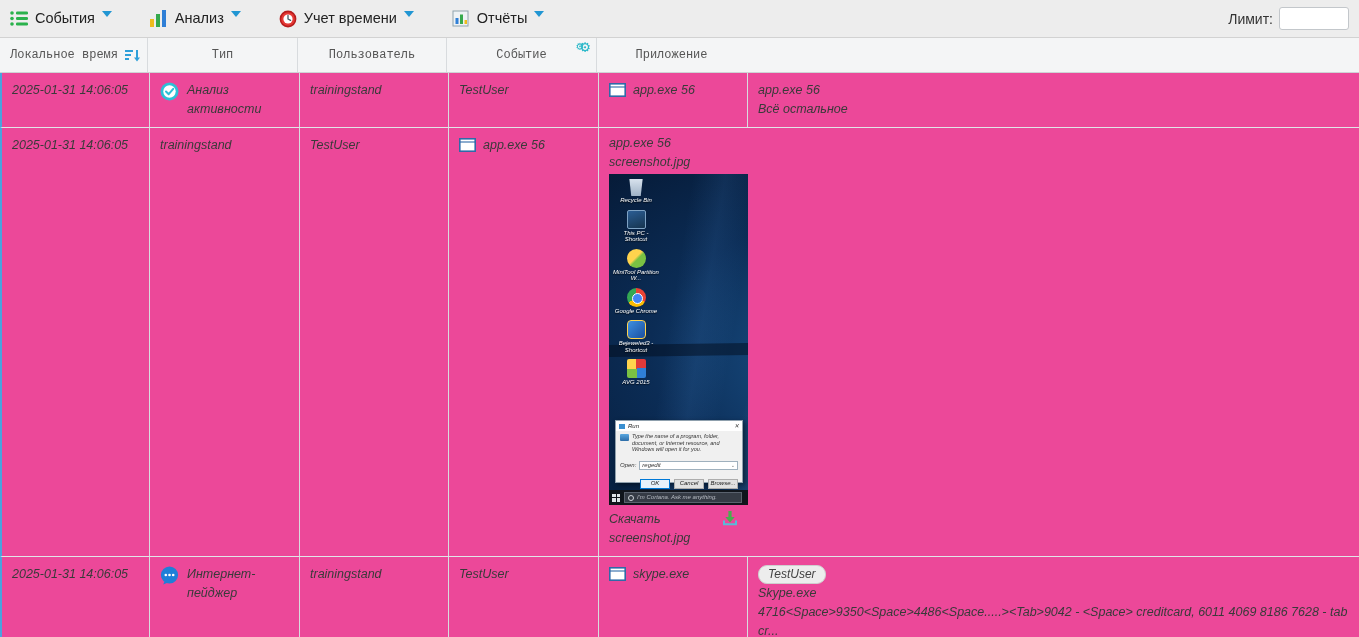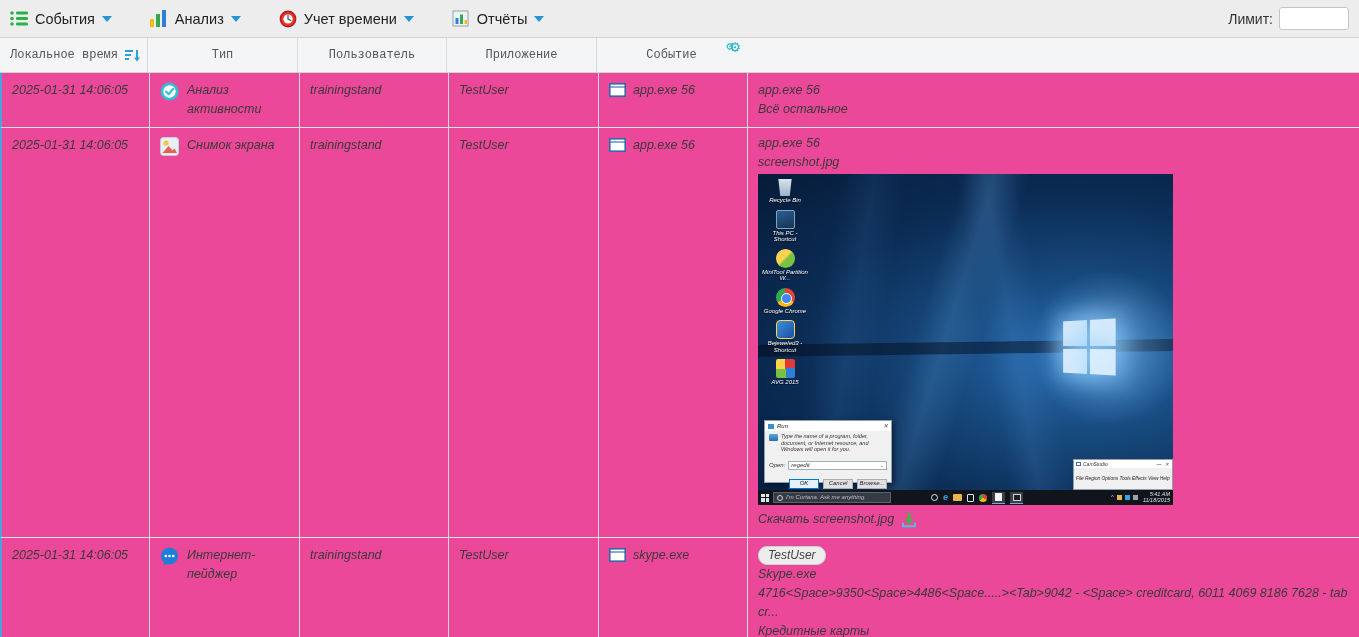--- a/index.html
+++ b/index.html
@@ -2,21 +2,21 @@
 <html><head>
 <meta charset="utf-8">
 <style>
   * { box-sizing: border-box; margin: 0; padding: 0; }
   html,body { width:1359px; height:637px; overflow:hidden; background:#fff;
     font-family:"Liberation Sans", sans-serif; color:#3a3a3a; }
 
   
   .topbar { height:38px; background:#ededed; border-bottom:1px solid #d2d2d2;
     display:flex; align-items:center; padding:0 10px; }
-  .nav-item { display:flex; align-items:center; gap:7px; margin-right:38px;
+  .nav-item { display:flex; align-items:flex-start; gap:7px; margin-right:38px;
     font-size:14.5px; color:#222; cursor:pointer; }
   .nav-item .ic { display:inline-flex; width:18px; height:17px; }
   .caret { width:0; height:0; border-left:5px solid transparent;
     border-right:5px solid transparent; border-top:6px solid #2196d3; margin-top:1px; }
   .topbar .spacer { flex:1; }
   .limit-label { font-size:14px; color:#333; margin-right:6px; }
   .limit-input { width:70px; height:23px; border:1px solid #c3c7cb; border-radius:3px;
     background:#fff; outline:none; padding:0 5px; font-size:13px; }
 
   
@@ -35,21 +35,21 @@
     line-height:19px; color:#3a3a3a; overflow:hidden; }
   .td:last-child { border-right:none; }
   .td-type { display:flex; gap:8px; align-items:flex-start; }
   .td-type .ic { flex:0 0 auto; margin-top:1px; }
   .td-app { display:flex; gap:7px; align-items:flex-start; }
   .td-app .ic { flex:0 0 auto; margin-top:2px; }
   .r1 { min-height:52px; } .r2 { min-height:405px; } .r3 { min-height:107px; }
 
   .badge { display:inline-block; background:#ededed; border:1px solid #cfcfcf;
     border-radius:9px; padding:0 9px; font-size:12px; color:#444; line-height:17px; }
-  .dl-row { display:flex; align-items:center; gap:7px; margin-top:5px; }
+  .dl-row { display:flex; align-items:flex-start; gap:7px; margin-top:5px; }
 
   
   .shot { position:relative; width:415px; height:331px; margin-top:2px; overflow:hidden;
     background:radial-gradient(ellipse at 78% 55%, #2a6fb8 0%, #174a7e 30%, #0b2c55 62%, #061b38 100%);
     cursor:pointer; }
   .beams { position:absolute; inset:0;
     background:
       linear-gradient(107deg, transparent 40%, rgba(120,190,255,.16) 46%, transparent 53%),
       linear-gradient(80deg, transparent 54%, rgba(110,180,255,.12) 60%, transparent 67%),
       linear-gradient(99deg, transparent 18%, rgba(90,160,240,.10) 25%, transparent 32%); }
@@ -217,25 +217,25 @@
         </svg>
     </span>
   </div>
   <div class="th">
     <span>Тип</span>
   </div>
   <div class="th">
     <span>Пользователь</span>
   </div>
   <div class="th">
-    <span>Приложение</span>
-  </div>
-  <div class="th">
     <span>Событие</span>
     <span class="gears"><span class="g1">⚙</span><span class="g2">⚙</span></span>
+  </div>
+  <div class="th">
+    <span>Приложение</span>
   </div>
 </div>
 
 <div class="row body-row r1">
   <div class="td">2025-01-31 14:06:05</div>
   <div class="td td-type">
     <span class="ic">
       <svg width="19" height="19" viewBox="0 0 19 19">
         <circle cx="9.5" cy="9.5" r="9" fill="#2cc0d6"></circle>
         <circle cx="9.5" cy="9.5" r="6.2" fill="#ffffff"></circle>
@@ -256,30 +256,20 @@
     <span>app.exe 56</span>
   </div>
   <div class="td">
     <div>app.exe 56</div>
     <div>Всё остальное</div>
   </div>
 </div>
 
 <div class="row body-row r2">
   <div class="td">2025-01-31 14:06:05</div>
-  <div class="td td-type">
-    <span class="ic">
-      <svg width="19" height="19" viewBox="0 0 19 19">
-        <rect x="0.5" y="0.5" width="18" height="18" rx="3" fill="#e9eef5" stroke="#c3cdd8"></rect>
-        <circle cx="6" cy="6" r="2.6" fill="#f6c344"></circle>
-        <path d="M2.5 16 L8.5 9 L12.5 13.5 L14.5 11.5 L17 16 Z" fill="#e8604c"></path>
-      </svg>
-    </span>
-    <span>Снимок экрана</span>
-  </div>
   <div class="td">trainingstand</div>
   <div class="td">TestUser</div>
   <div class="td td-app">
     <span class="ic">
       <svg width="17" height="14" viewBox="0 0 17 14">
         <rect x="0.8" y="0.8" width="15.4" height="12.4" fill="#ffffff" stroke="#2f6aa8" stroke-width="1.6"></rect>
         <line x1="0.8" y1="4" x2="16.2" y2="4" stroke="#2f6aa8" stroke-width="1.1"></line>
       </svg>
     </span>
     <span>app.exe 56</span>

